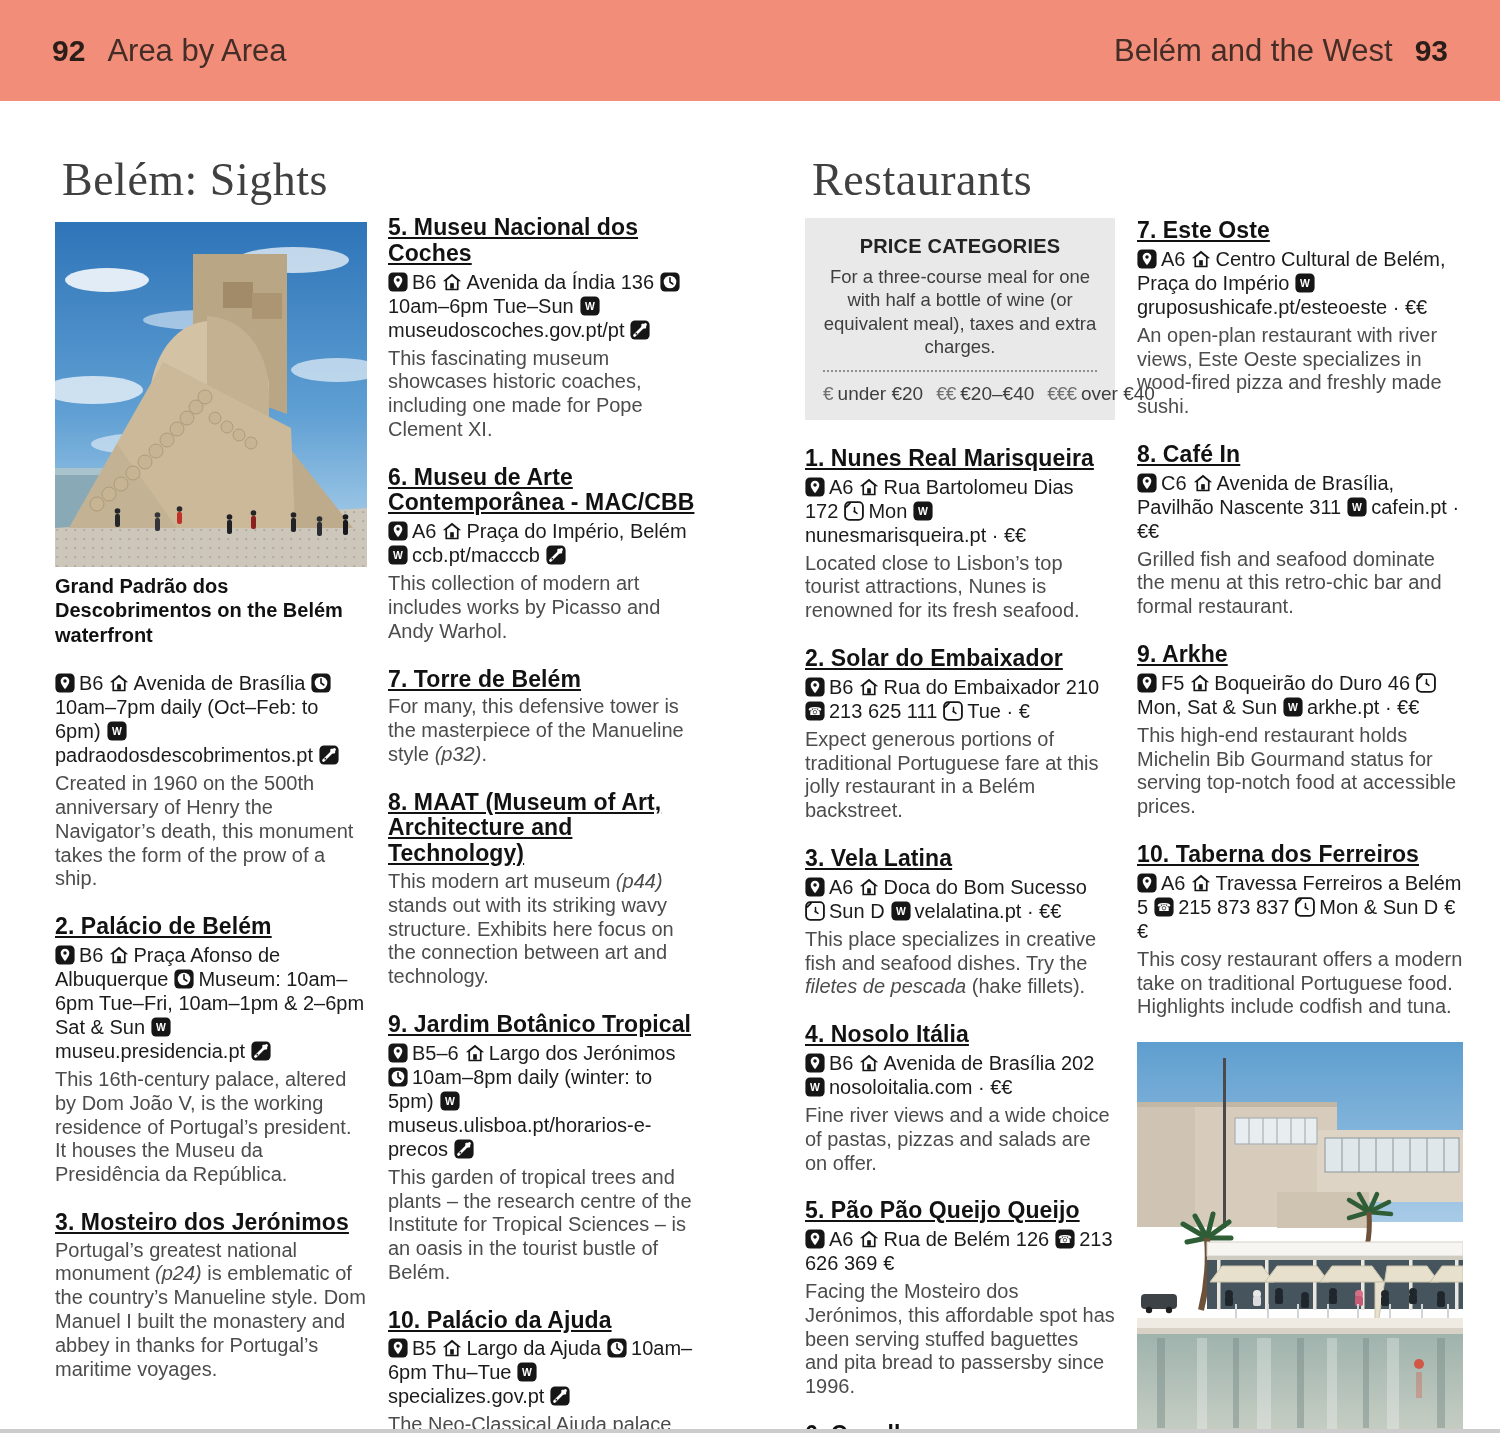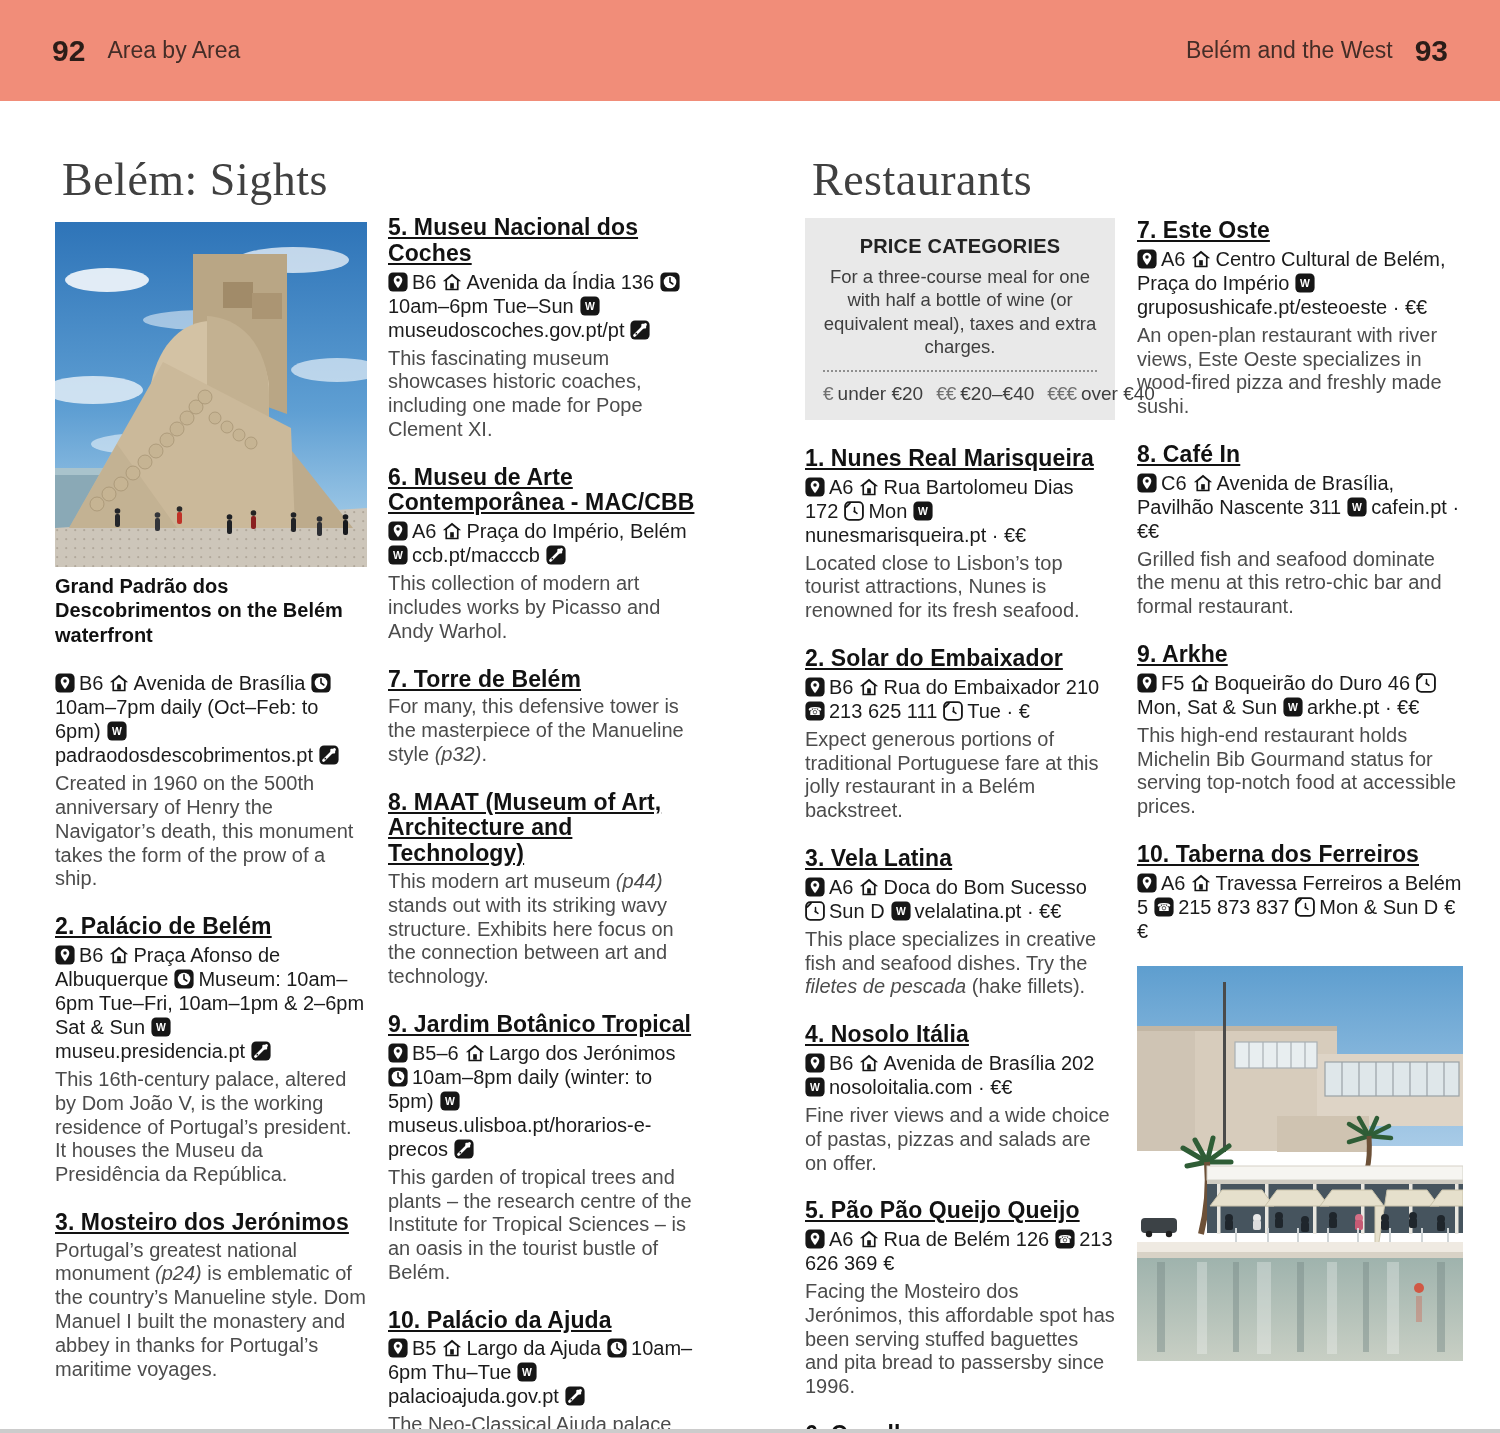--- a/index.html
+++ b/index.html
@@ -5,21 +5,21 @@
   html,body{margin:0;padding:0;background:#fff;}
   .page{position:relative;width:1500px;height:1433px;overflow:hidden;background:#ffffff;
         font-family:"Liberation Sans", sans-serif;}
 
   
   .topbar{position:absolute;top:0;left:0;width:100%;height:101px;background:#F18D79;
           display:flex;align-items:center;justify-content:space-between;
           padding:0 52px;box-sizing:border-box;}
   .hgroup{display:flex;align-items:center;gap:22px;}
   .pagenum{font-size:30px;font-weight:700;color:#2b1d18;}
-  .sectionname{font-size:23px;font-weight:400;color:#442d27;}
+  .sectionname{font-size:31px;font-weight:400;color:#442d27;}
 
   
   .title{position:absolute;margin:7px;font-size:46px;font-weight:300;color:#404040;letter-spacing:.5px;font-family:Liberation Serif, serif;}
   .title-left{left:55px;top:146px;}
   .title-right{left:805px;top:146px;text-align:center;}
 
   
   .col{position:absolute;}
   .col1{left:55px;top:222px;width:312px;}
   .col2{left:388px;top:215px;width:309px;}
@@ -307,21 +307,21 @@
               <path d="M12 2.2 1 11h3.1v11h15.8V11H23z" fill="#161616"></path>
               <path d="M12 5.2 6.1 10v10h11.8V10z" fill="#fff"></path>
               <path d="M9.8 13.4h4.4V20H9.8z" fill="#161616"></path>
             </svg></span><span class="itx">Largo da Ajuda</span><span class="ic"><svg viewBox="0 0 24 24">
               <rect x=".5" y=".5" width="23" height="23" rx="5.5" fill="#161616"></rect>
               <circle cx="12" cy="12" r="7.6" fill="#fff"></circle>
               <path d="M12 6.8V12l3.4 2.4" stroke="#161616" stroke-width="1.9" fill="none" stroke-linecap="round"></path>
             </svg></span><span class="itx">10am–6pm Thu–Tue</span><span class="ic"><svg viewBox="0 0 24 24">
               <rect x=".5" y=".5" width="23" height="23" rx="5.5" fill="#161616"></rect>
               <text x="12" y="16.6" text-anchor="middle" font-family="Liberation Sans, sans-serif" font-size="12.5" font-weight="700" fill="#fff">W</text>
-            </svg></span><span class="itx">palacioajuda.gov.pt</span><span class="ic"><svg viewBox="0 0 24 24">
+            </svg></span><span class="itx">specializes.gov.pt</span><span class="ic"><svg viewBox="0 0 24 24">
               <rect x=".5" y=".5" width="23" height="23" rx="5.5" fill="#161616"></rect>
               <path d="M5.4 18.6 18.6 5.4" stroke="#fff" stroke-width="3.2" stroke-linecap="round"></path>
               <rect x="13.6" y="4.4" width="5.8" height="5.8" rx="1.2" fill="#fff"></rect>
               <circle cx="7.6" cy="16.4" r="1.1" fill="#161616"></circle>
             </svg></span></p>
         <p class="desc">The Neo-Classical Ajuda palace along with its alluring interiors was left unfinished in 1807 when the royal family was forced into exile in Brazil.</p>
       </div>
     </div>
 
   <div class="col col3">
@@ -500,20 +500,21 @@
                 <path d="M9.8 13.4h4.4V20H9.8z" fill="#161616"></path>
               </svg></span><span class="itx">Travessa Ferreiros a Belém 5</span><span class="ic"><svg viewBox="0 0 24 24">
                 <rect x=".5" y=".5" width="23" height="23" rx="5.5" fill="#161616"></rect>
                 <text x="12" y="17.2" text-anchor="middle" font-family="DejaVu Sans, sans-serif" font-size="13.5" fill="#fff">☎</text>
               </svg></span><span class="itx">215 873 837</span><span class="ic"><svg viewBox="0 0 24 24">
                 <rect x="1.3" y="1.3" width="21.4" height="21.4" rx="5" fill="#fff" stroke="#161616" stroke-width="2.2"></rect>
                 <path d="M2.2 7.6 7.6 2.2" stroke="#161616" stroke-width="2.2"></path>
                 <circle cx="12.6" cy="12.6" r="1.3" fill="#161616"></circle>
                 <path d="M12.6 7.8v4.8l3 2.2" stroke="#161616" stroke-width="1.8" fill="none" stroke-linecap="round"></path>
               </svg></span><span class="itx">Mon &amp; Sun D</span><span class="itx">€€</span></p>
+          <p class="desc">This cosy restaurant offers a modern take on traditional Portuguese food. Highlights include codfish and tuna.</p>
         </div>
       </div>
     <figure class="photo">
       <svg viewBox="0 0 326 395" width="326" height="395" aria-hidden="true">
         <defs>
           <linearGradient id="sky2" x1="0" y1="0" x2="0" y2="1">
             <stop offset="0" stop-color="#5e9ecf"></stop>
               <stop offset="1" stop-color="#a8cbe7"></stop>
           </linearGradient>
           <linearGradient id="wat" x1="0" y1="0" x2="0" y2="1">

